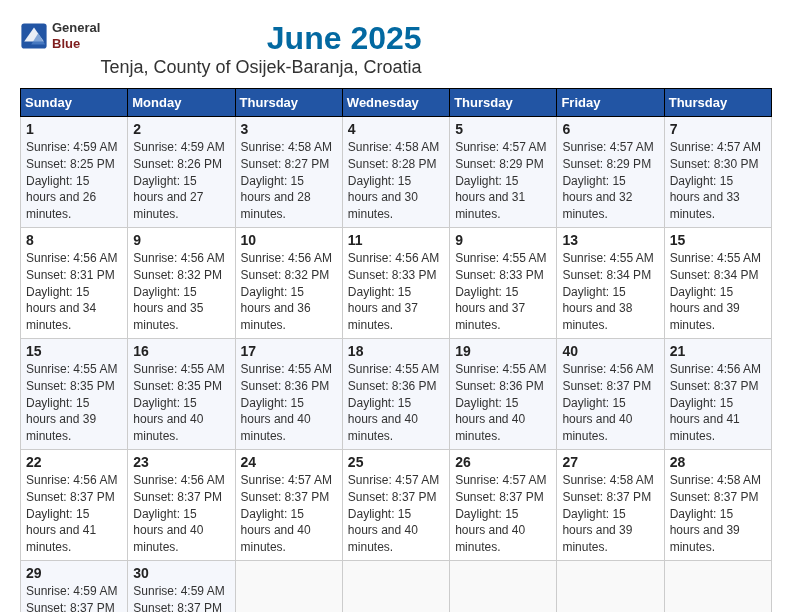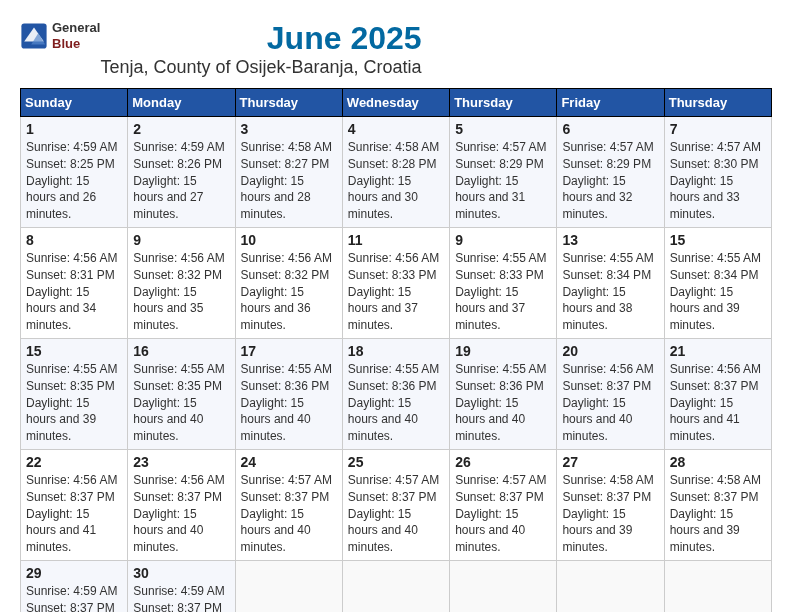--- a/index.html
+++ b/index.html
@@ -272,21 +272,21 @@
       </td>
         <td>
         <span class="day-number">19</span>
         <div class="day-info">
           Sunrise: 4:55 AM<br>
           Sunset: 8:36 PM<br>
           Daylight: 15 hours and 40 minutes.
         </div>
       </td>
         <td>
-        <span class="day-number">20</span>
+        <span class="day-number">40</span>
         <div class="day-info">
           Sunrise: 4:56 AM<br>
           Sunset: 8:37 PM<br>
           Daylight: 15 hours and 40 minutes.
         </div>
       </td>
         <td>
         <span class="day-number">21</span>
         <div class="day-info">
           Sunrise: 4:56 AM<br>

